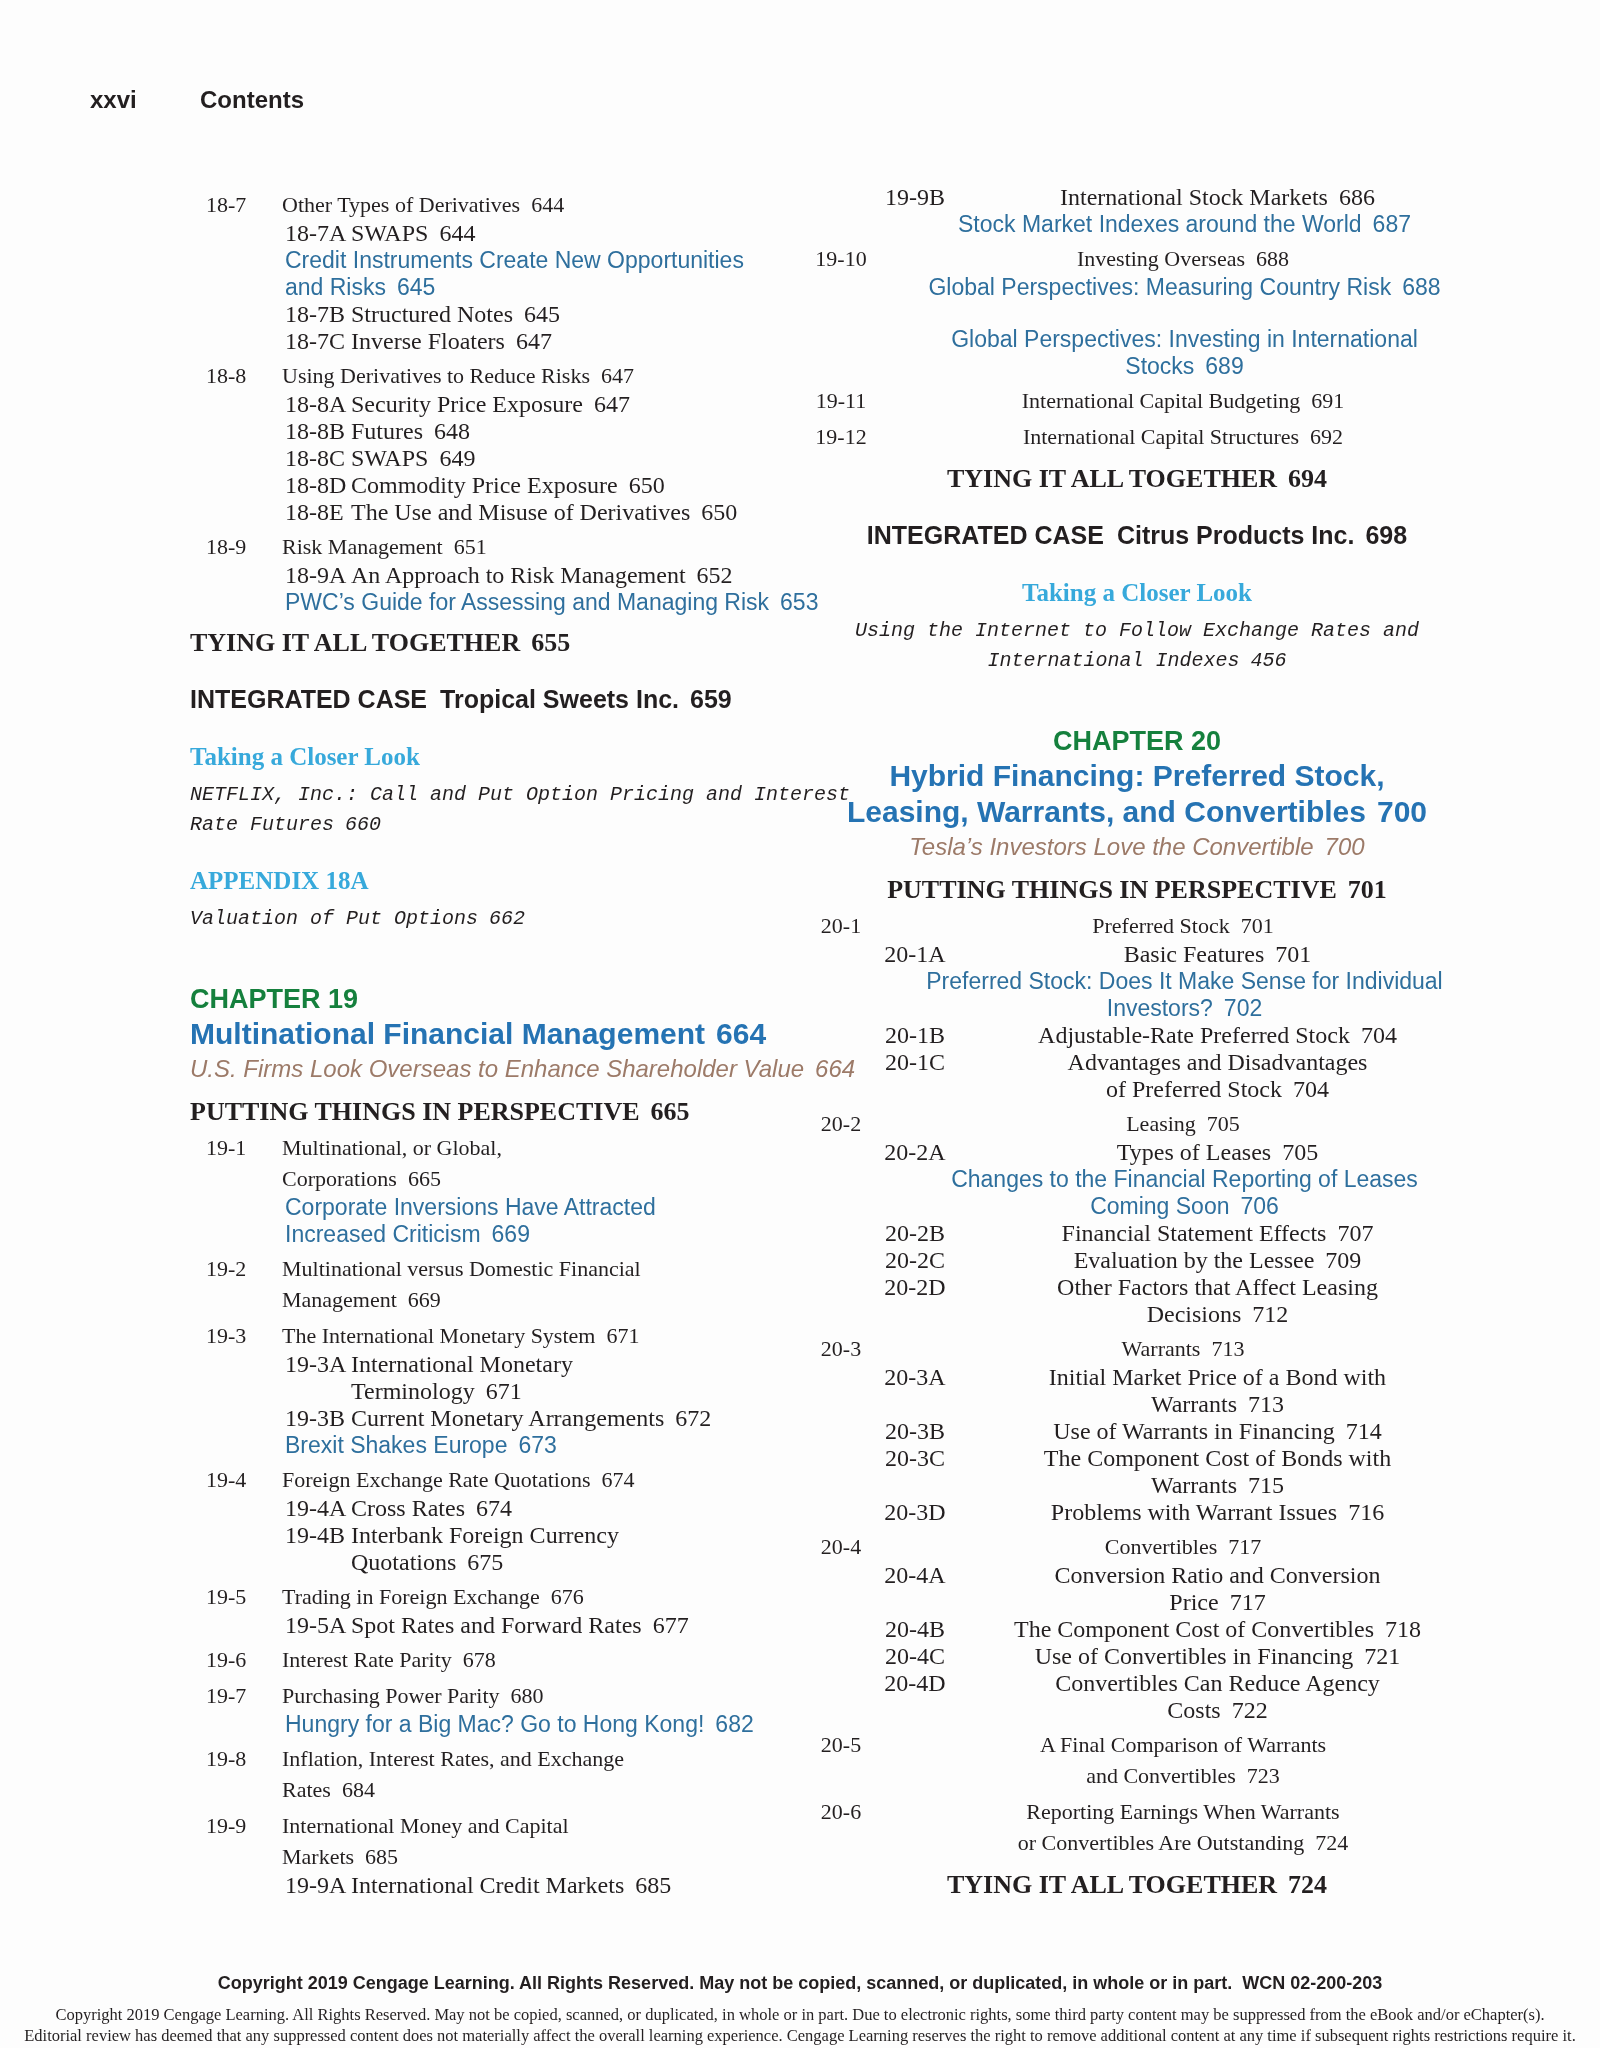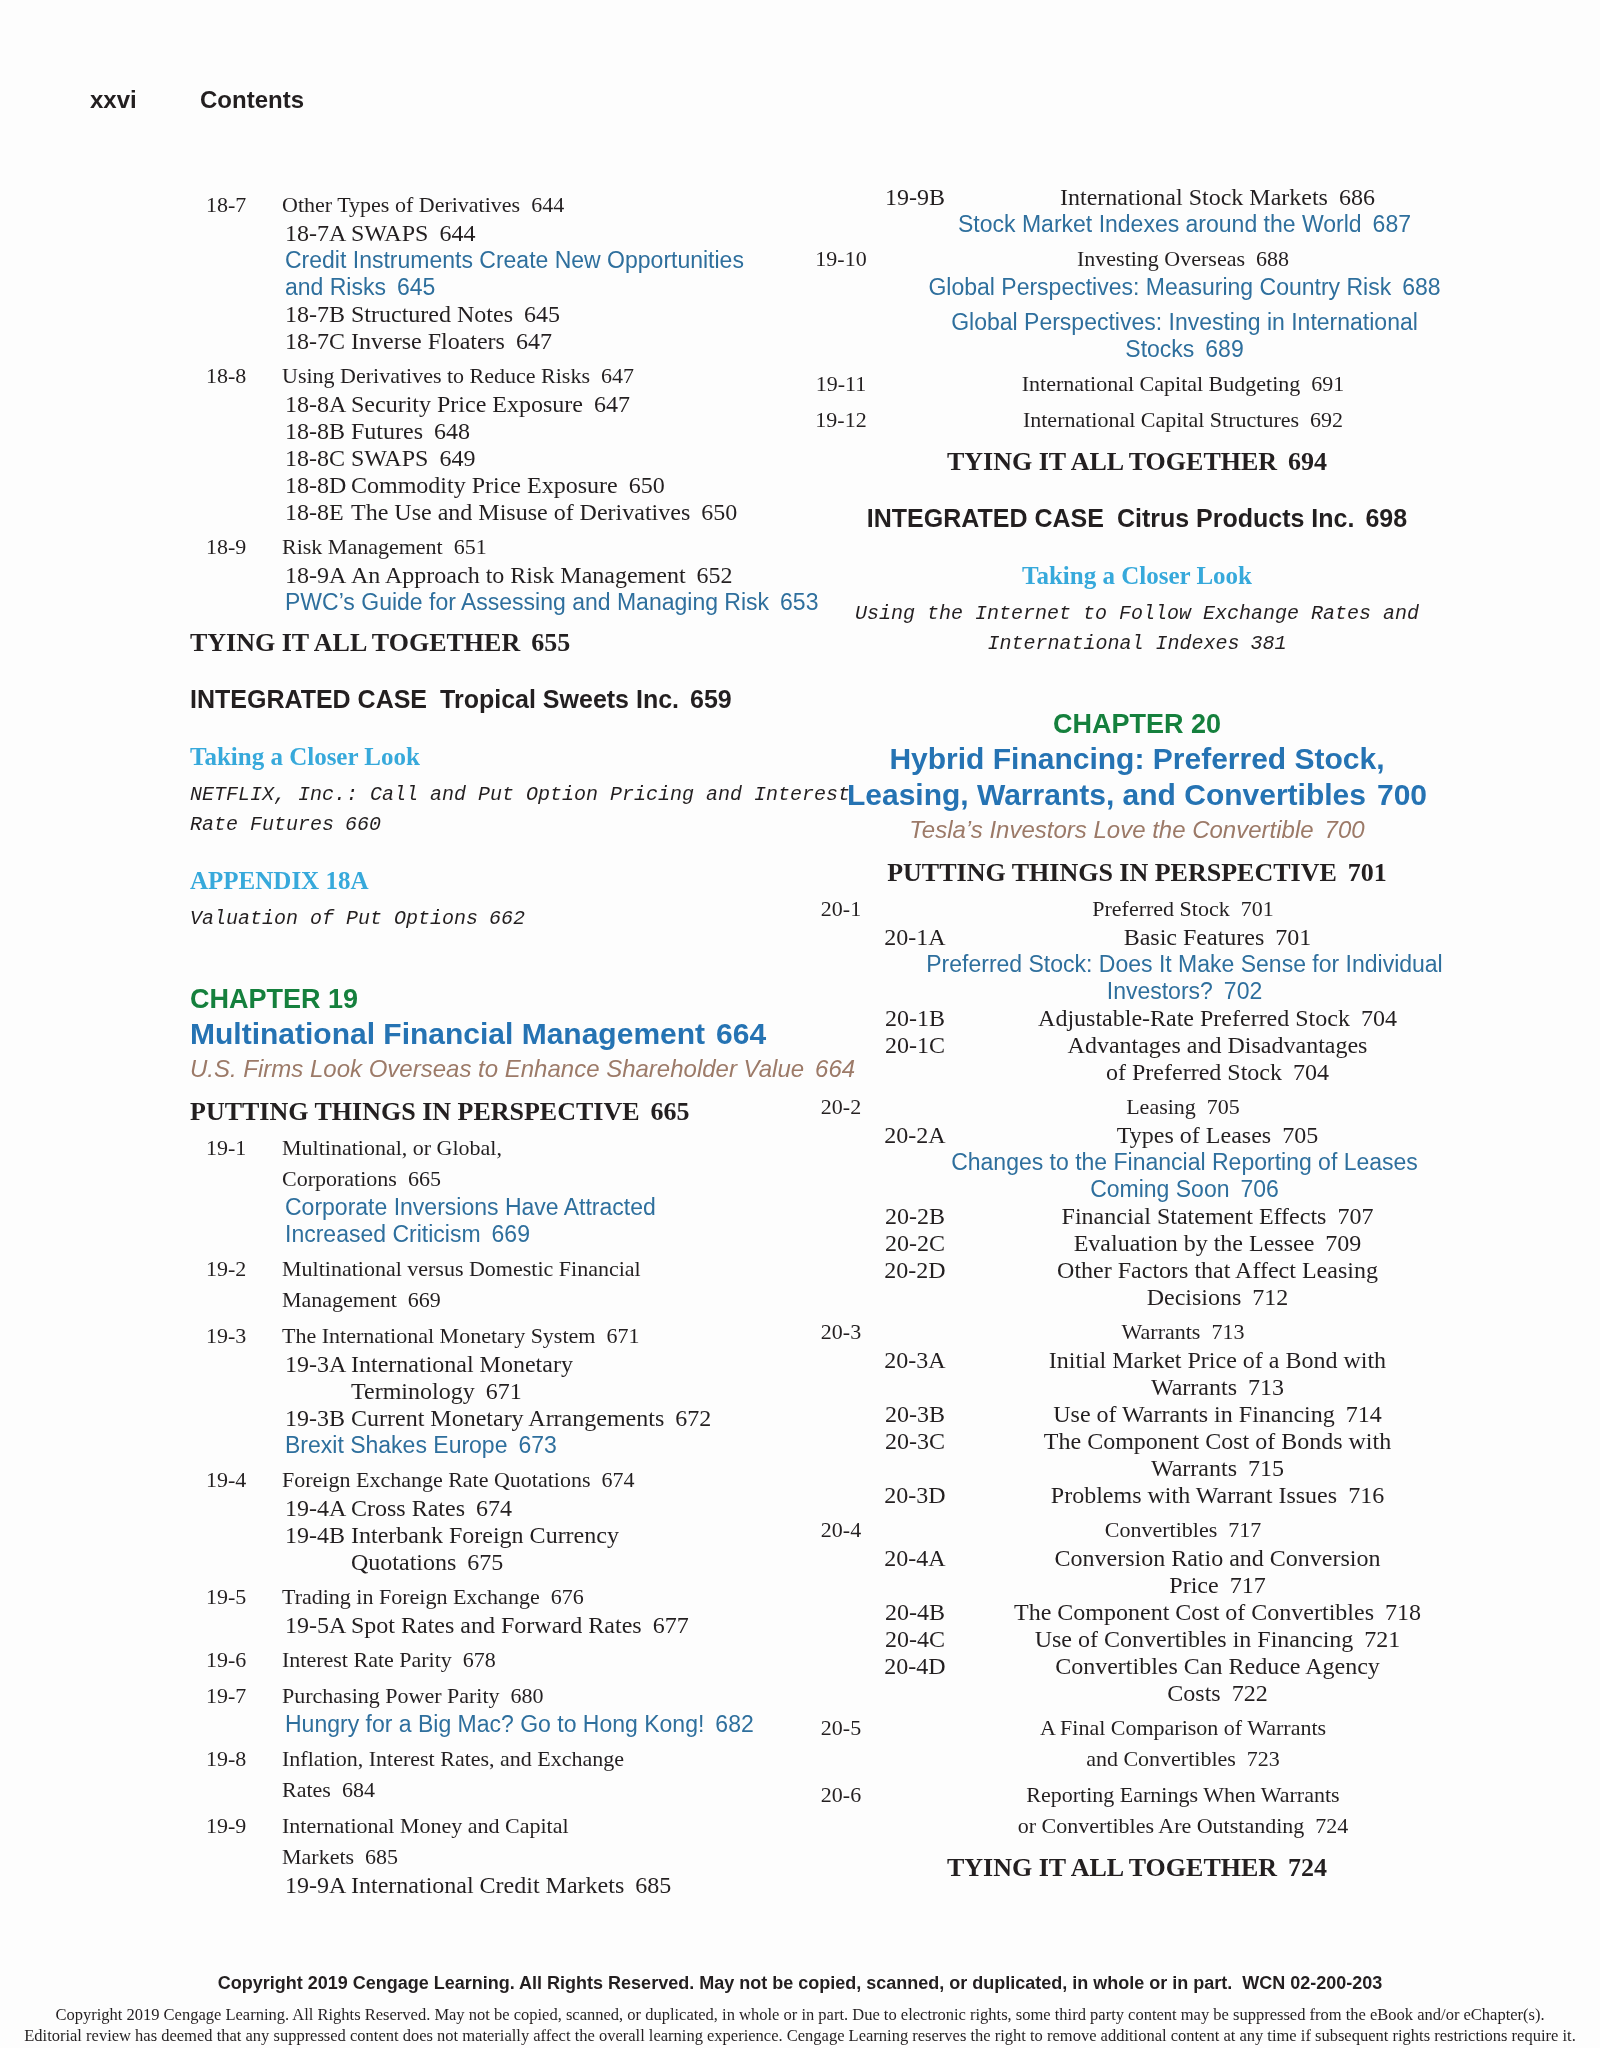--- a/index.html
+++ b/index.html
@@ -50,21 +50,21 @@
   }
   .t-sub > .num { flex: none; width: 66px; }
 
   .t-feature {
     font-family: "Liberation Sans", sans-serif;
     color: #2e6f9d;
     font-size: 23px;
     line-height: 27px;
     padding-left: 95px;
   }
-  .t-feature.gap { margin-top: 8px; }
+  .t-feature.gap { margin-top: 25px; }
 
   .t-heading {
     font-weight: bold;
     font-size: 26px;
     line-height: 30px;
     margin-top: 12px;
   }
 
   .t-case {
     font-family: "Liberation Sans", sans-serif;
@@ -287,21 +287,21 @@
       <span class="body"><span class="ttl">International Capital Budgeting</span><span class="pg">691</span></span>
     </div>
     <div class="t-entry">
       <span class="num">19-12</span>
       <span class="body"><span class="ttl">International Capital Structures</span><span class="pg">692</span></span>
     </div>
     <div class="t-heading"><span class="ttl">TYING IT ALL TOGETHER</span><span class="pg">694</span></div>
     <div class="t-case"><span class="case-label">INTEGRATED CASE</span><span class="case-title">Citrus Products Inc.</span><span class="pg">698</span></div>
     <div class="t-closer-label">Taking a Closer Look</div>
     <div class="t-closer-title"><span class="ttl">Using the Internet to Follow Exchange Rates and
-International Indexes</span><span class="pg">381</span></div>
+International Indexes</span><span class="pg">456</span></div>
     <div class="t-chapter">
       <div class="ch-num">CHAPTER 20</div>
       <div class="ch-title"><span class="ttl">Hybrid Financing: Preferred Stock,
 Leasing, Warrants, and Convertibles</span><span class="pg">700</span></div>
       <div class="ch-sub"><span class="ttl">Tesla’s Investors Love the Convertible</span><span class="pg">700</span></div>
     </div>
     <div class="t-heading"><span class="ttl">PUTTING THINGS IN PERSPECTIVE</span><span class="pg">701</span></div>
     <div class="t-entry">
       <span class="num">20-1</span>
       <span class="body"><span class="ttl">Preferred Stock</span><span class="pg">701</span></span>

